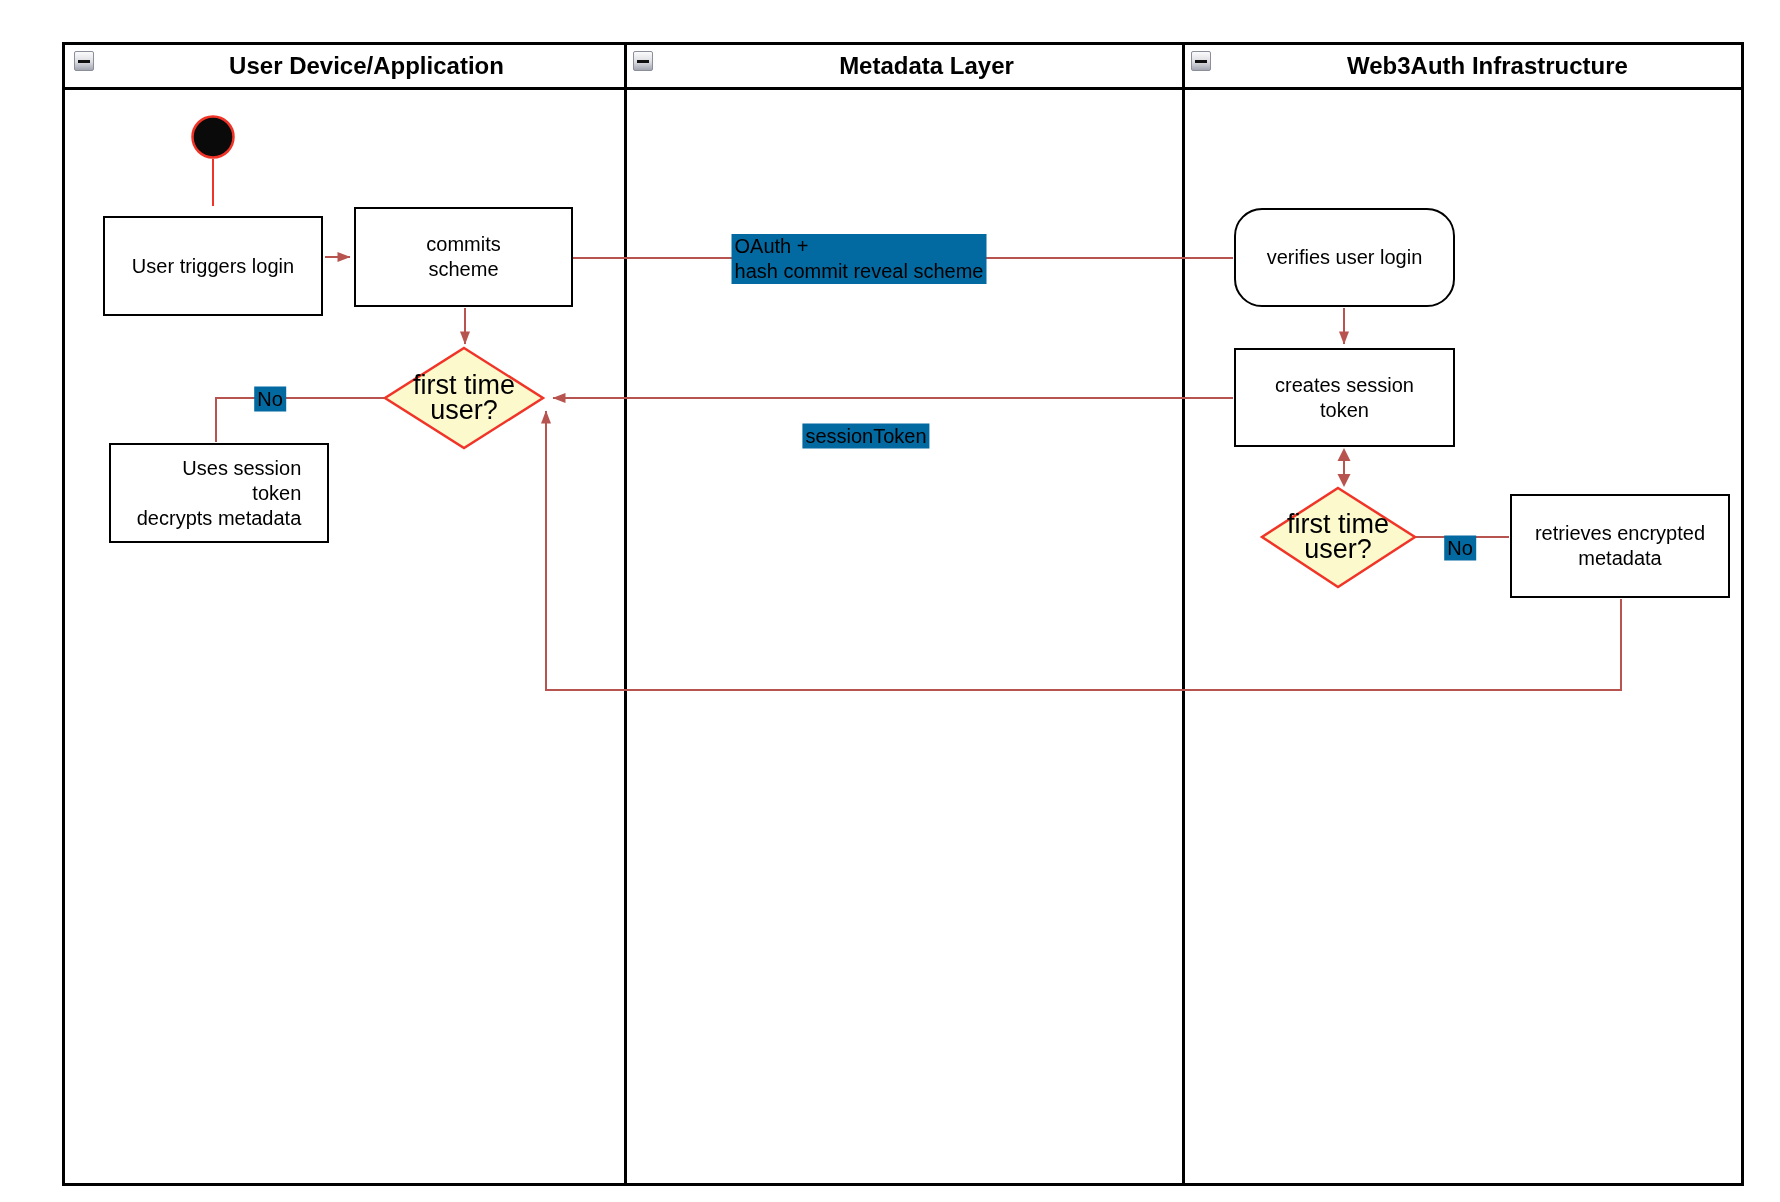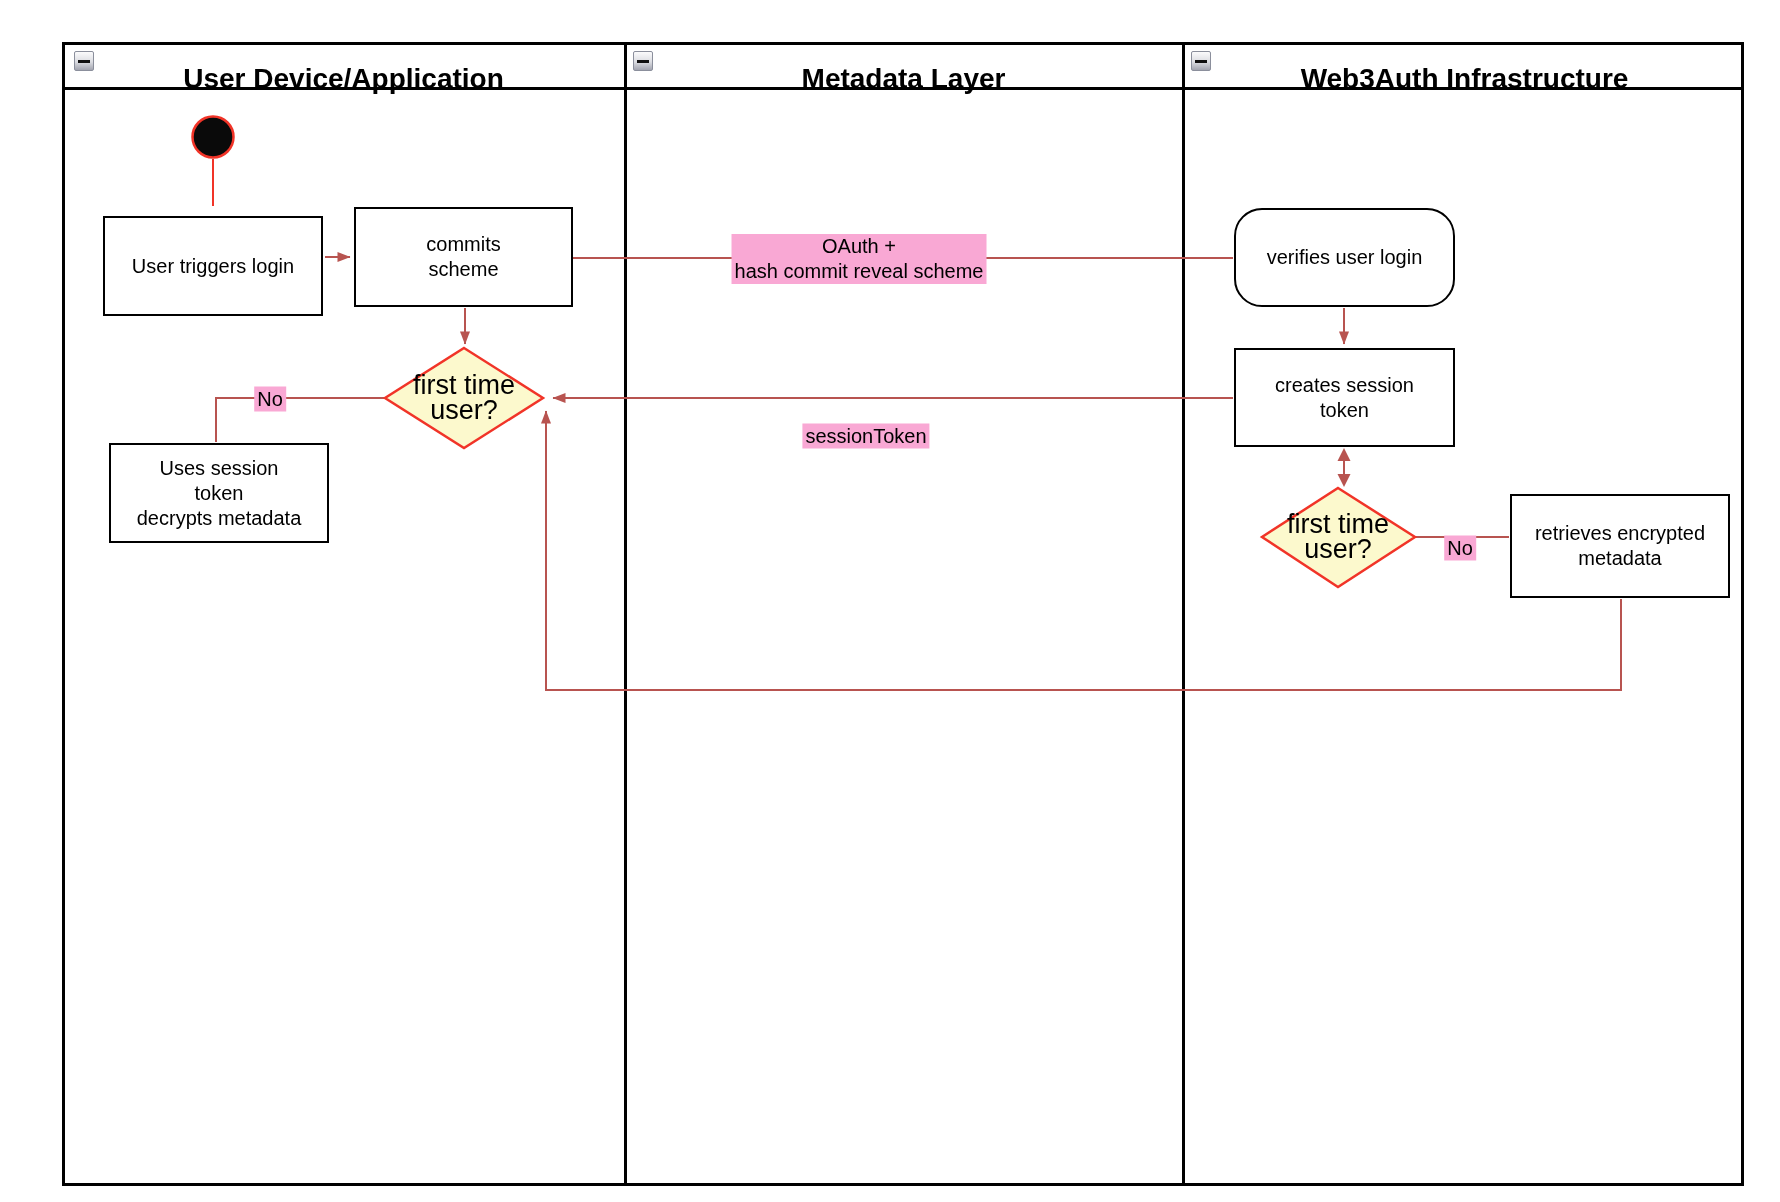--- a/index.html
+++ b/index.html
@@ -14,23 +14,23 @@
     position: absolute; left: 62px; top: 42px; width: 1682px; height: 1144px;
     border: 3px solid #000; box-sizing: border-box; background: #fff;
   }
   .lane-divider {
     position: absolute; top: 42px; height: 1144px; width: 3px; background: #000;
   }
   .header-separator {
     position: absolute; left: 62px; top: 87px; width: 1682px; height: 3px; background: #000;
   }
   .lane-title {
-    position: absolute; top: 56px; height: 45px;
+    position: absolute; top: 43px; height: 45px;
     display: flex; align-items: center; justify-content: center;
-    font-size: 28px; font-weight: bold;
+    font-size: 24px; font-weight: bold; padding-left: 23px;
   }
   .collapse-btn {
     position: absolute; width: 20px; height: 20px; box-sizing: border-box;
     border: 1px solid #8b8f9c; border-radius: 2px;
     background: linear-gradient(180deg, #fbfbfc 0%, #dcdde2 55%, #a2a4af 100%);
     display: flex; align-items: center; justify-content: center; cursor: pointer;
   }
   .collapse-btn .minus { width: 12px; height: 3px; background: #101010; }
 
   
@@ -42,22 +42,22 @@
     border: 2px solid #000000;
     display: flex; align-items: center; justify-content: center;
     text-align: center; font-size: 20px; line-height: 25px; white-space: pre-line;
   }
   .diamond-text {
     position: absolute; transform: translate(-50%, -50%);
     text-align: center; font-size: 27px; line-height: 25px; white-space: pre-line;
   }
   .edge-label {
     position: absolute; transform: translate(-50%, -50%);
-    background: #f9a8d4; padding: 0 3px;
-    text-align: center; font-size: 20px; line-height: 25px; white-space: pre-line;
+    background: #0369a1; padding: 0 3px;
+    font-size: 20px; line-height: 25px; white-space: pre-line;
   }
 </style>
 </head>
 <body>
 
 <div class="canvas">
 
   <div class="frame"></div>
   <div class="lane-divider" style="left:624px;"></div>
   <div class="lane-divider" style="left:1182px;"></div>
@@ -112,21 +112,21 @@
     <polygon points="1338,488 1415,537 1338,587 1262,537" fill="#fcf9cd" stroke="#f13428" stroke-width="2.5"></polygon>
   </svg>
 
   <div class="node" style="left:103px; top:216px; width:220px; height:100px;">
     <span>User triggers login</span>
   </div>
   <div class="node" style="left:354px; top:207px; width:219px; height:100px;">
     <span>commits
 scheme</span>
   </div>
-  <div class="node" style="left:109px; top:443px; width:220px; height:100px;">
+  <div class="node" style="left:109px; top:443px; width:220px; height:100px;text-align:right;">
     <span>Uses session
 token
 decrypts metadata</span>
   </div>
   <div class="node" style="left:1234px; top:208px; width:221px; height:99px;border-radius:28px;">
     <span>verifies user login</span>
   </div>
   <div class="node" style="left:1234px; top:348px; width:221px; height:99px;">
     <span>creates session
 token</span>

